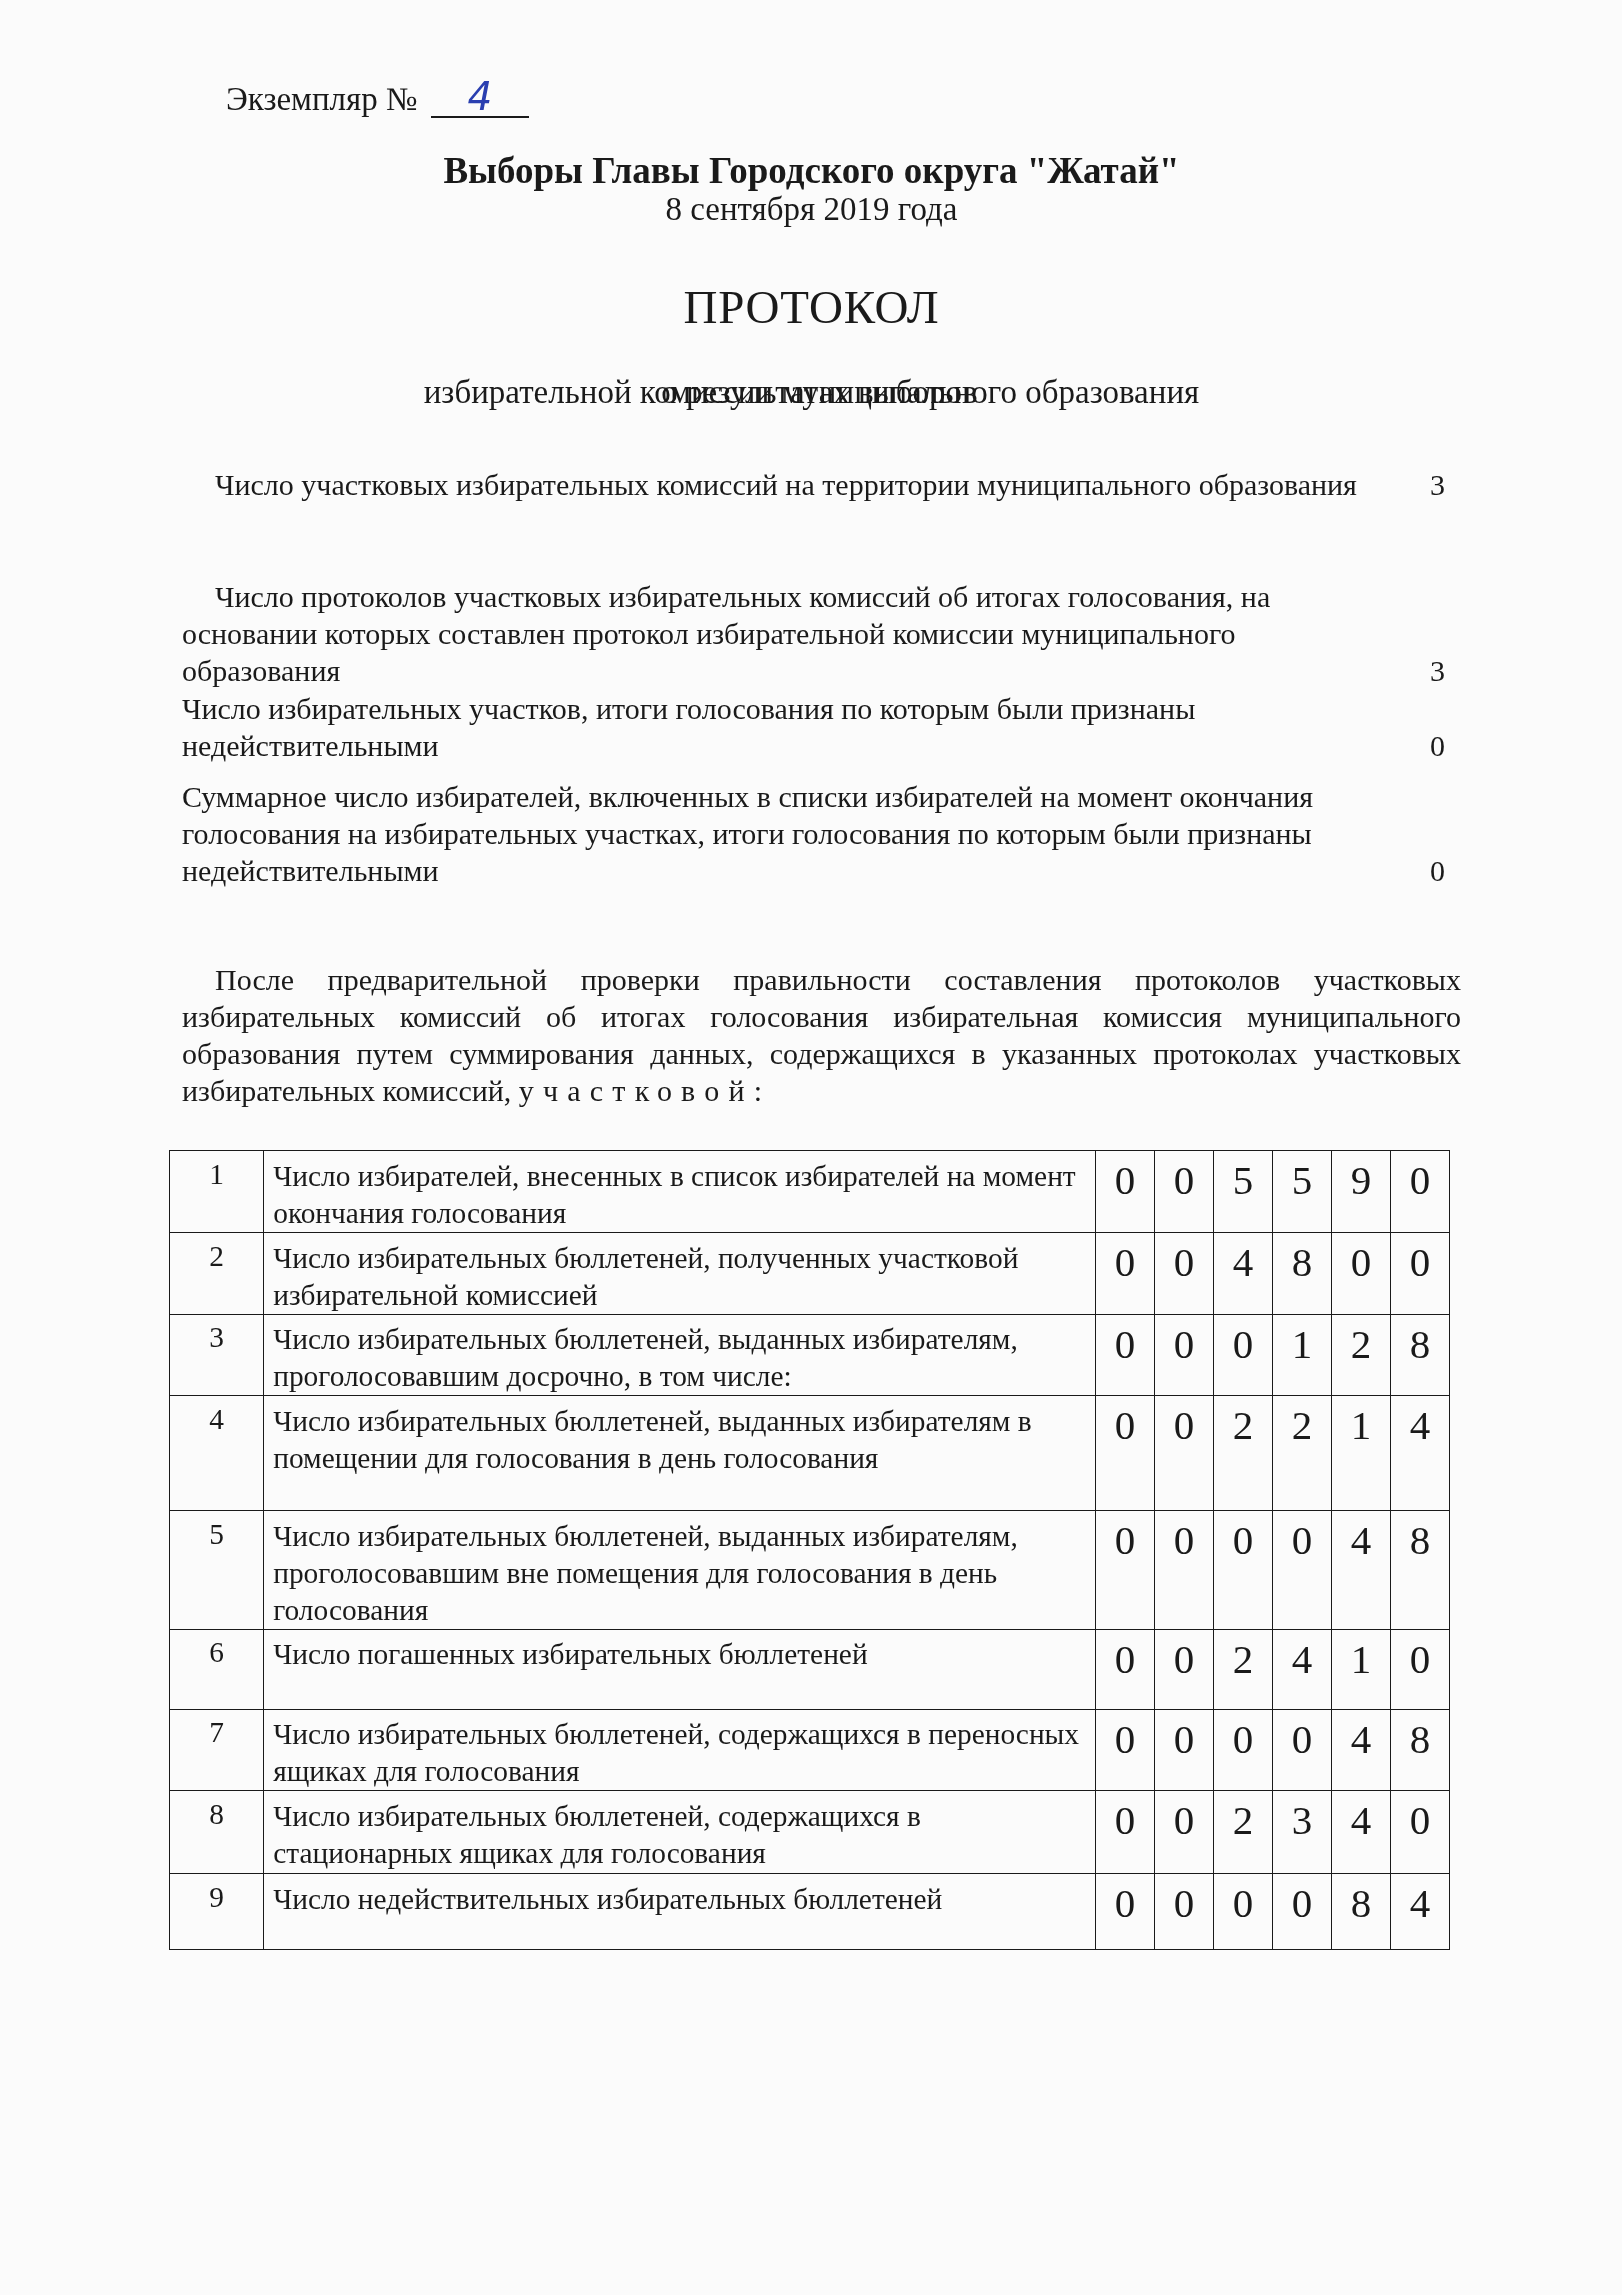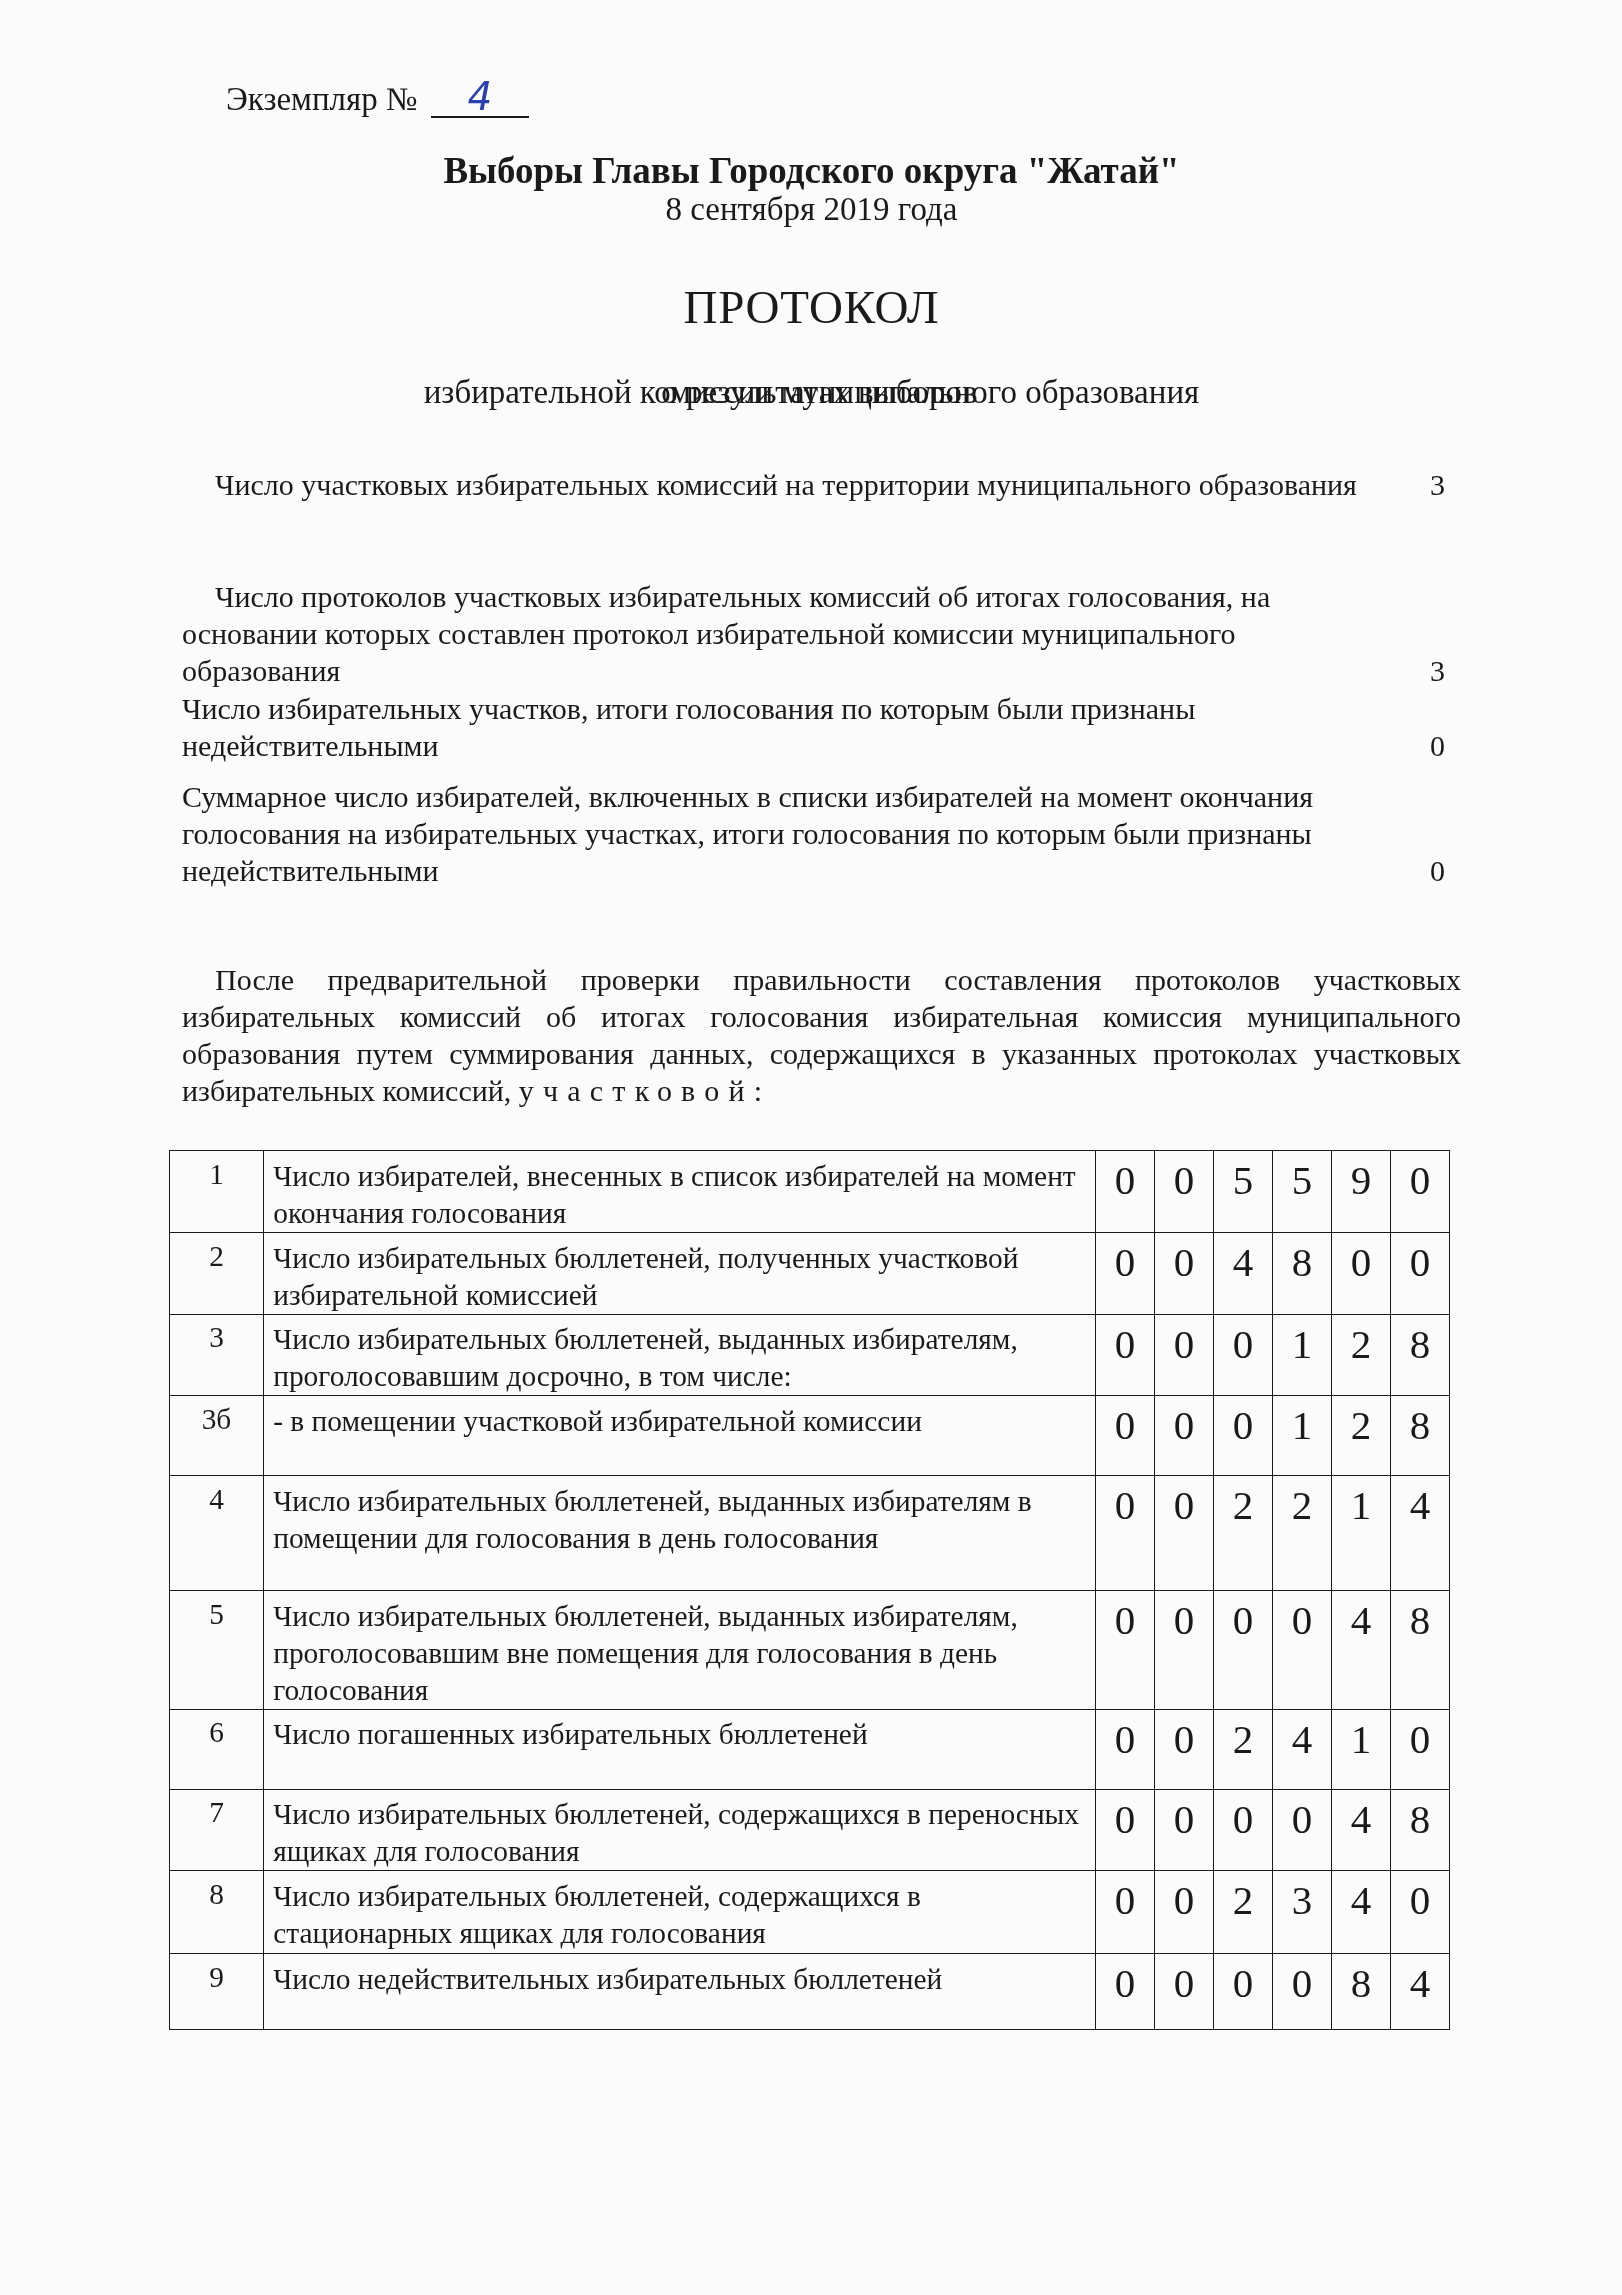--- a/index.html
+++ b/index.html
@@ -105,30 +105,20 @@
       <tr style="height: 80px;">
         <td class="num">3</td>
         <td class="label">Число избирательных бюллетеней, выданных избирателям, проголосовавшим досрочно, в том числе:</td>
         <td class="digit">0</td>
         <td class="digit">0</td>
         <td class="digit">0</td>
         <td class="digit">1</td>
         <td class="digit">2</td>
         <td class="digit">8</td>
       </tr>
-      <tr style="height: 80px;">
-        <td class="num">3б</td>
-        <td class="label">- в помещении участковой избирательной комиссии</td>
-        <td class="digit">0</td>
-        <td class="digit">0</td>
-        <td class="digit">0</td>
-        <td class="digit">1</td>
-        <td class="digit">2</td>
-        <td class="digit">8</td>
-      </tr>
       <tr style="height: 115px;">
         <td class="num">4</td>
         <td class="label">Число избирательных бюллетеней, выданных избирателям в помещении для голосования в день голосования</td>
         <td class="digit">0</td>
         <td class="digit">0</td>
         <td class="digit">2</td>
         <td class="digit">2</td>
         <td class="digit">1</td>
         <td class="digit">4</td>
       </tr>

